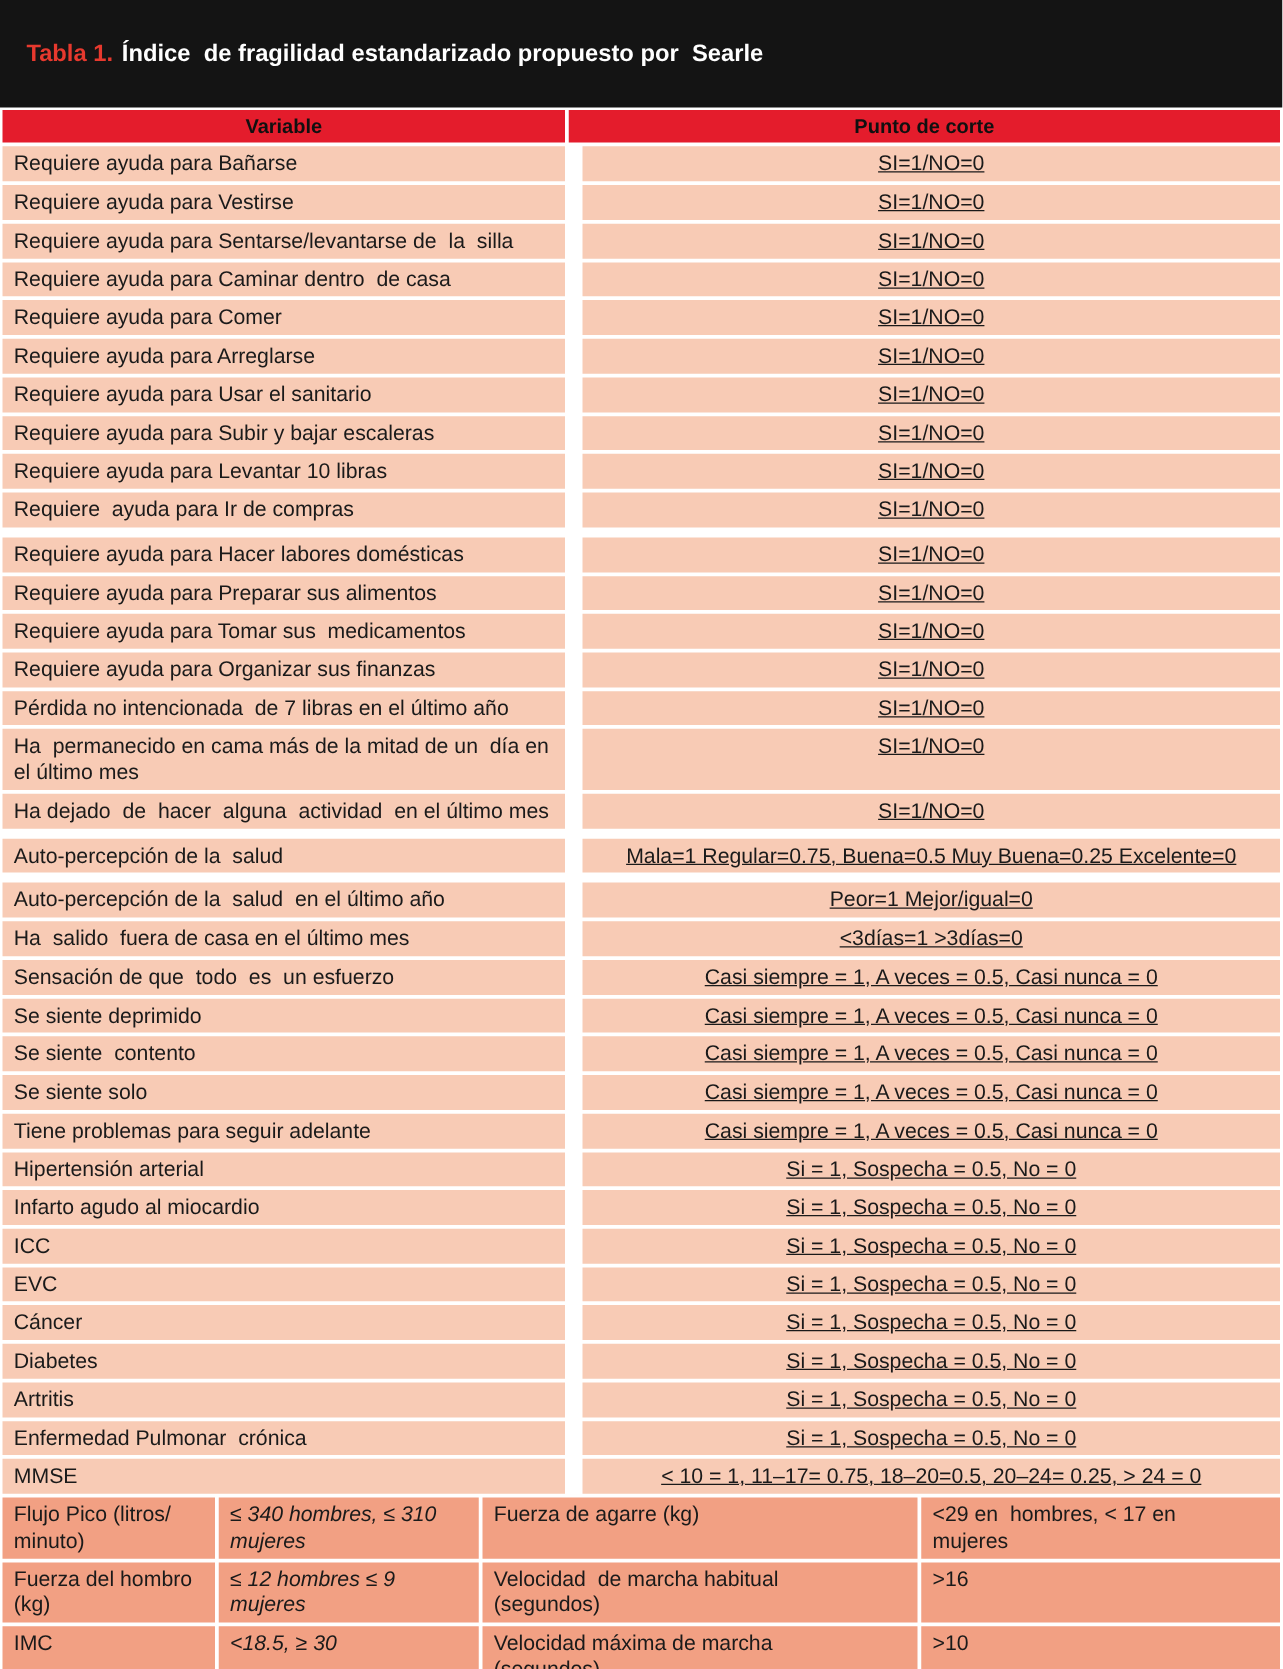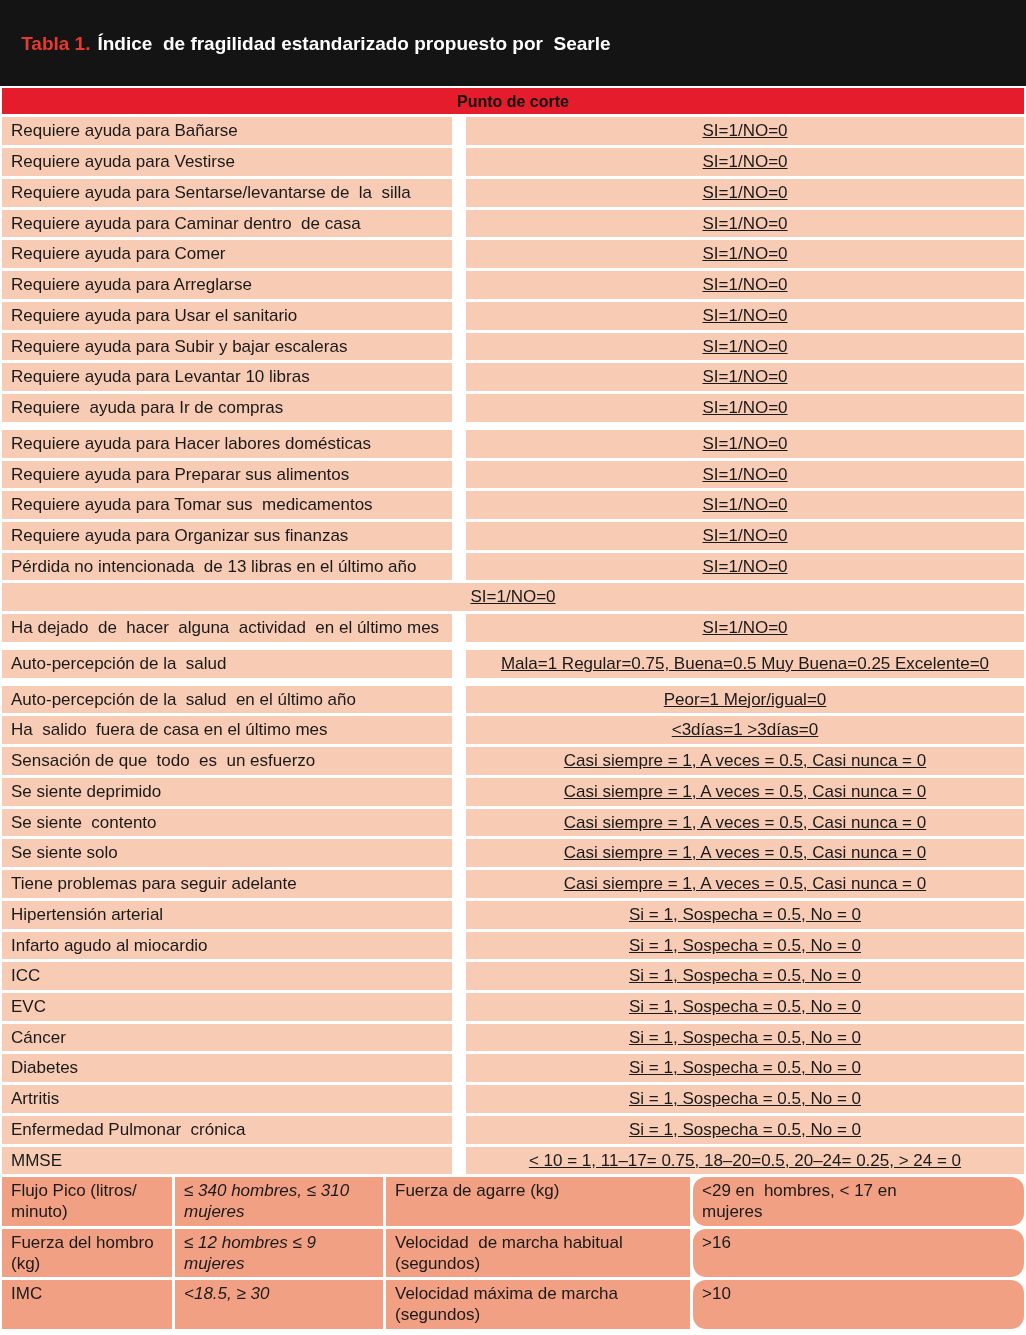--- a/index.html
+++ b/index.html
@@ -52,35 +52,36 @@
     box-sizing: border-box;
   }
   .variable-cell { white-space: pre-wrap; }
   .cutoff-cell  { text-align: center; text-decoration: underline; }
 
   
   .bottom-row { display: flex; column-gap: 3px; margin-top: 3px; }
   .bottom-row .cell { background: var(--bottom-bg, #f2a083); white-space: pre-wrap; }
   .b1 { width: 170px; flex: none; box-sizing: border-box; }
   .b2 { width: 208px; flex: none; box-sizing: border-box; font-style: italic; }
-  .b3 { width: 304px; flex: none; box-sizing: border-box; }
-  .b4 { flex: 1; box-sizing: border-box; border-radius: 13px; }
+  .b3 { width: 348px; flex: none; box-sizing: border-box; }
+  .b4 { flex: 1; box-sizing: border-box; }
 </style>
 </head>
 <body>
 
 <div class="page">
 
   <div class="title-bar">
     <span class="title-label">Tabla 1.</span><span class="title-text">Índice  de fragilidad estandarizado propuesto por  Searle</span>
   </div>
 
   <div class="frame">
 
     <div class="header-row">
+      <div class="hcell c1">Variable</div>
       <div class="hcell c2">Punto de  corte</div>
     </div>
 
     <div id="body-rows">
         <div class="row">
           <div class="cell c1 variable-cell">Requiere ayuda para Bañarse</div>
           <div class="cell c2 cutoff-cell">SI=1/NO=0</div>
         </div>
         <div class="row">
           <div class="cell c1 variable-cell">Requiere ayuda para Vestirse</div>
@@ -128,24 +129,25 @@
         </div>
         <div class="row">
           <div class="cell c1 variable-cell">Requiere ayuda para Tomar sus  medicamentos</div>
           <div class="cell c2 cutoff-cell">SI=1/NO=0</div>
         </div>
         <div class="row">
           <div class="cell c1 variable-cell">Requiere ayuda para Organizar sus finanzas</div>
           <div class="cell c2 cutoff-cell">SI=1/NO=0</div>
         </div>
         <div class="row">
-          <div class="cell c1 variable-cell">Pérdida no intencionada  de 13 libras en el último año</div>
-          <div class="cell c2 cutoff-cell">SI=1/NO=0</div>
-        </div>
-        <div class="row">
+          <div class="cell c1 variable-cell">Pérdida no intencionada  de 7 libras en el último año</div>
+          <div class="cell c2 cutoff-cell">SI=1/NO=0</div>
+        </div>
+        <div class="row">
+          <div class="cell c1 variable-cell">Ha  permanecido en cama más de la mitad de un  día en el último mes</div>
           <div class="cell c2 cutoff-cell">SI=1/NO=0</div>
         </div>
         <div class="row">
           <div class="cell c1 variable-cell">Ha dejado  de  hacer  alguna  actividad  en el último mes</div>
           <div class="cell c2 cutoff-cell">SI=1/NO=0</div>
         </div>
         <div class="row gap">
           <div class="cell c1 variable-cell">Auto-percepción de la  salud</div>
           <div class="cell c2 cutoff-cell">Mala=1 Regular=0.75, Buena=0.5 Muy Buena=0.25 Excelente=0</div>
         </div>

